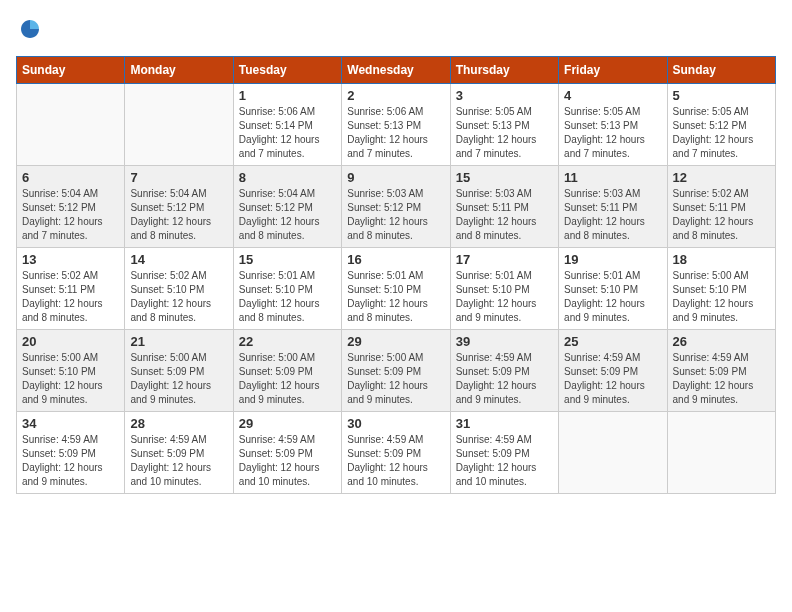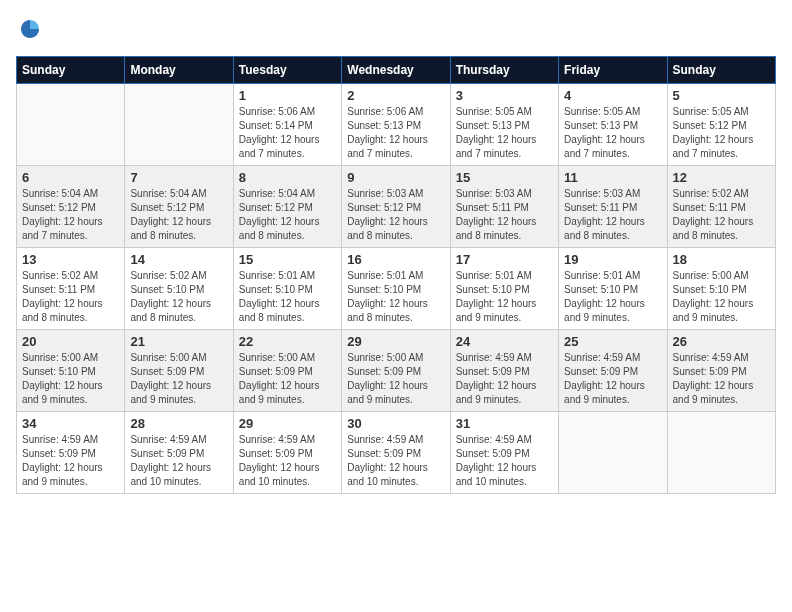--- a/index.html
+++ b/index.html
@@ -49,21 +49,21 @@
     .location-title {
       font-size: 16px;
       color: #555;
     }
     .calendar-table {
       width: 100%;
       border-collapse: collapse;
       font-size: 10.5px;
     }
     .calendar-table th {
-      background-color: #0f172a;
+      background-color: #c2410c;
       color: #fff;
       text-align: left;
       padding: 6px 5px;
       font-size: 12px;
       font-weight: bold;
       border: 1px solid #2a6db5;
       margin-left: 12px;
     }
     .calendar-table td {
       border: 1px solid #ccc;
@@ -290,21 +290,21 @@
 and 9 minutes.</div>
         </td>
         <td>
           <span class="day-number">29</span>
           <div class="day-info" style="white-space: pre-line;">Sunrise: 5:00 AM
 Sunset: 5:09 PM
 Daylight: 12 hours
 and 9 minutes.</div>
         </td>
         <td>
-          <span class="day-number">24</span>
+          <span class="day-number">39</span>
           <div class="day-info" style="white-space: pre-line;">Sunrise: 4:59 AM
 Sunset: 5:09 PM
 Daylight: 12 hours
 and 9 minutes.</div>
         </td>
         <td>
           <span class="day-number">25</span>
           <div class="day-info" style="white-space: pre-line;">Sunrise: 4:59 AM
 Sunset: 5:09 PM
 Daylight: 12 hours

